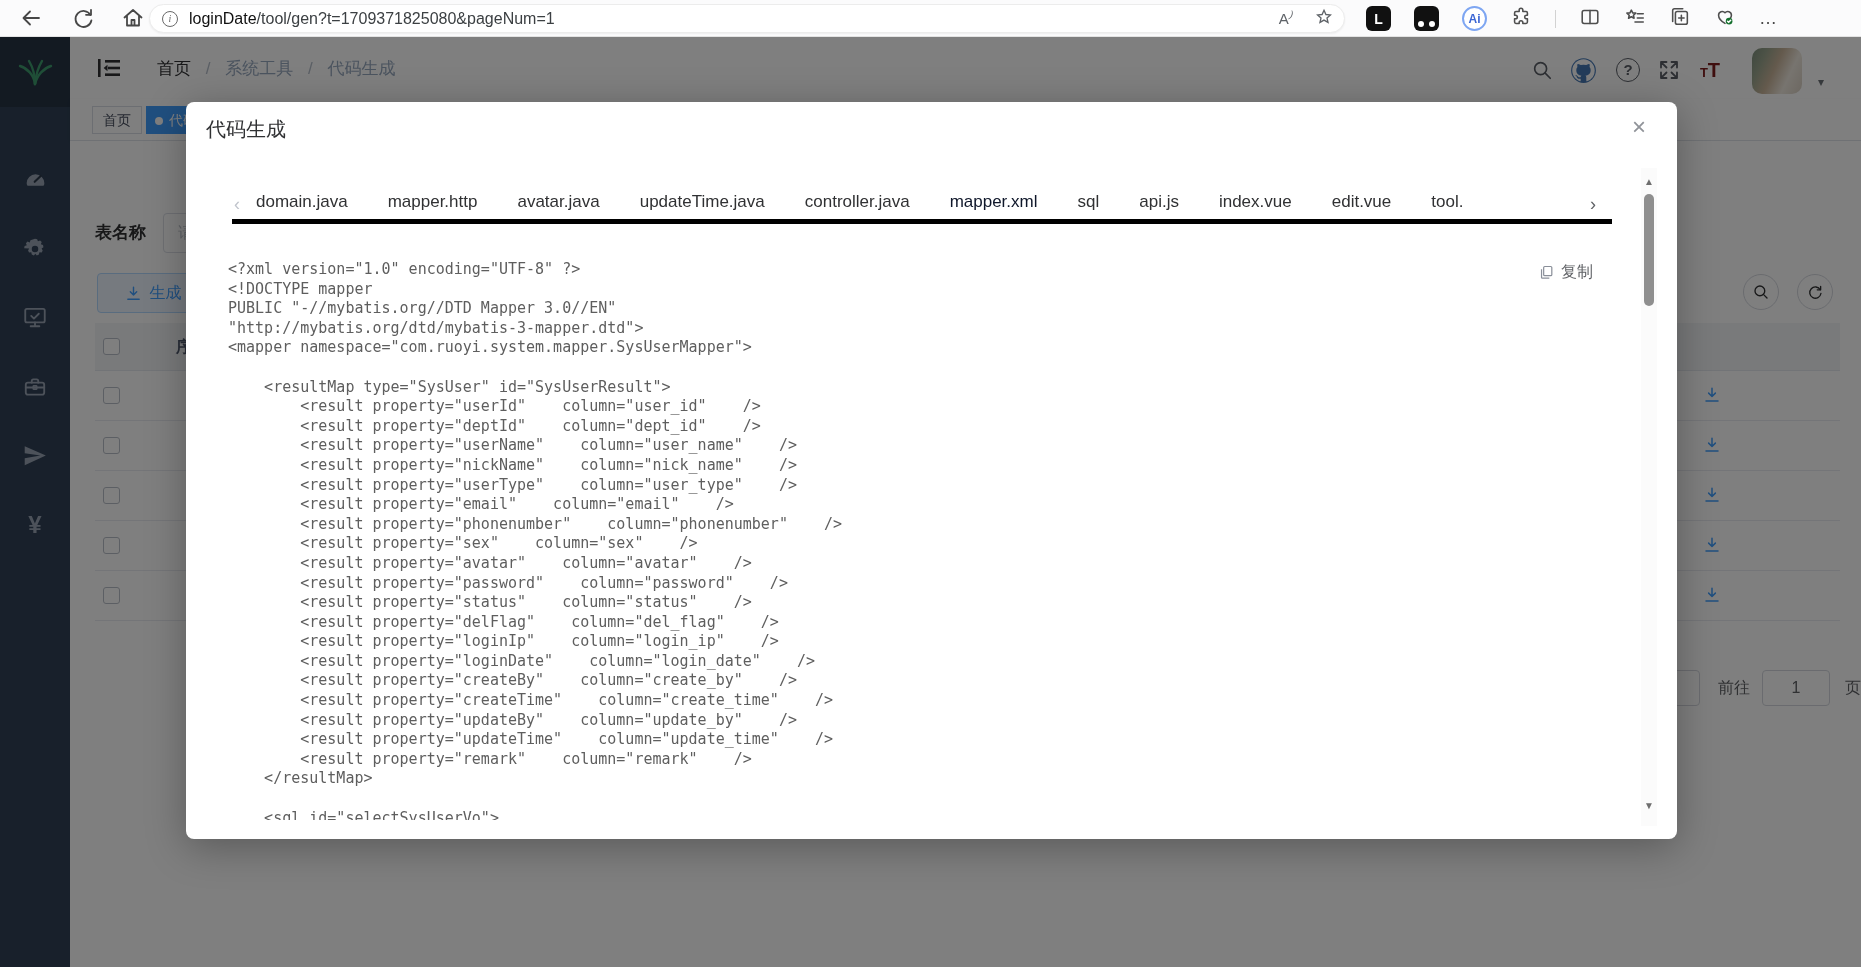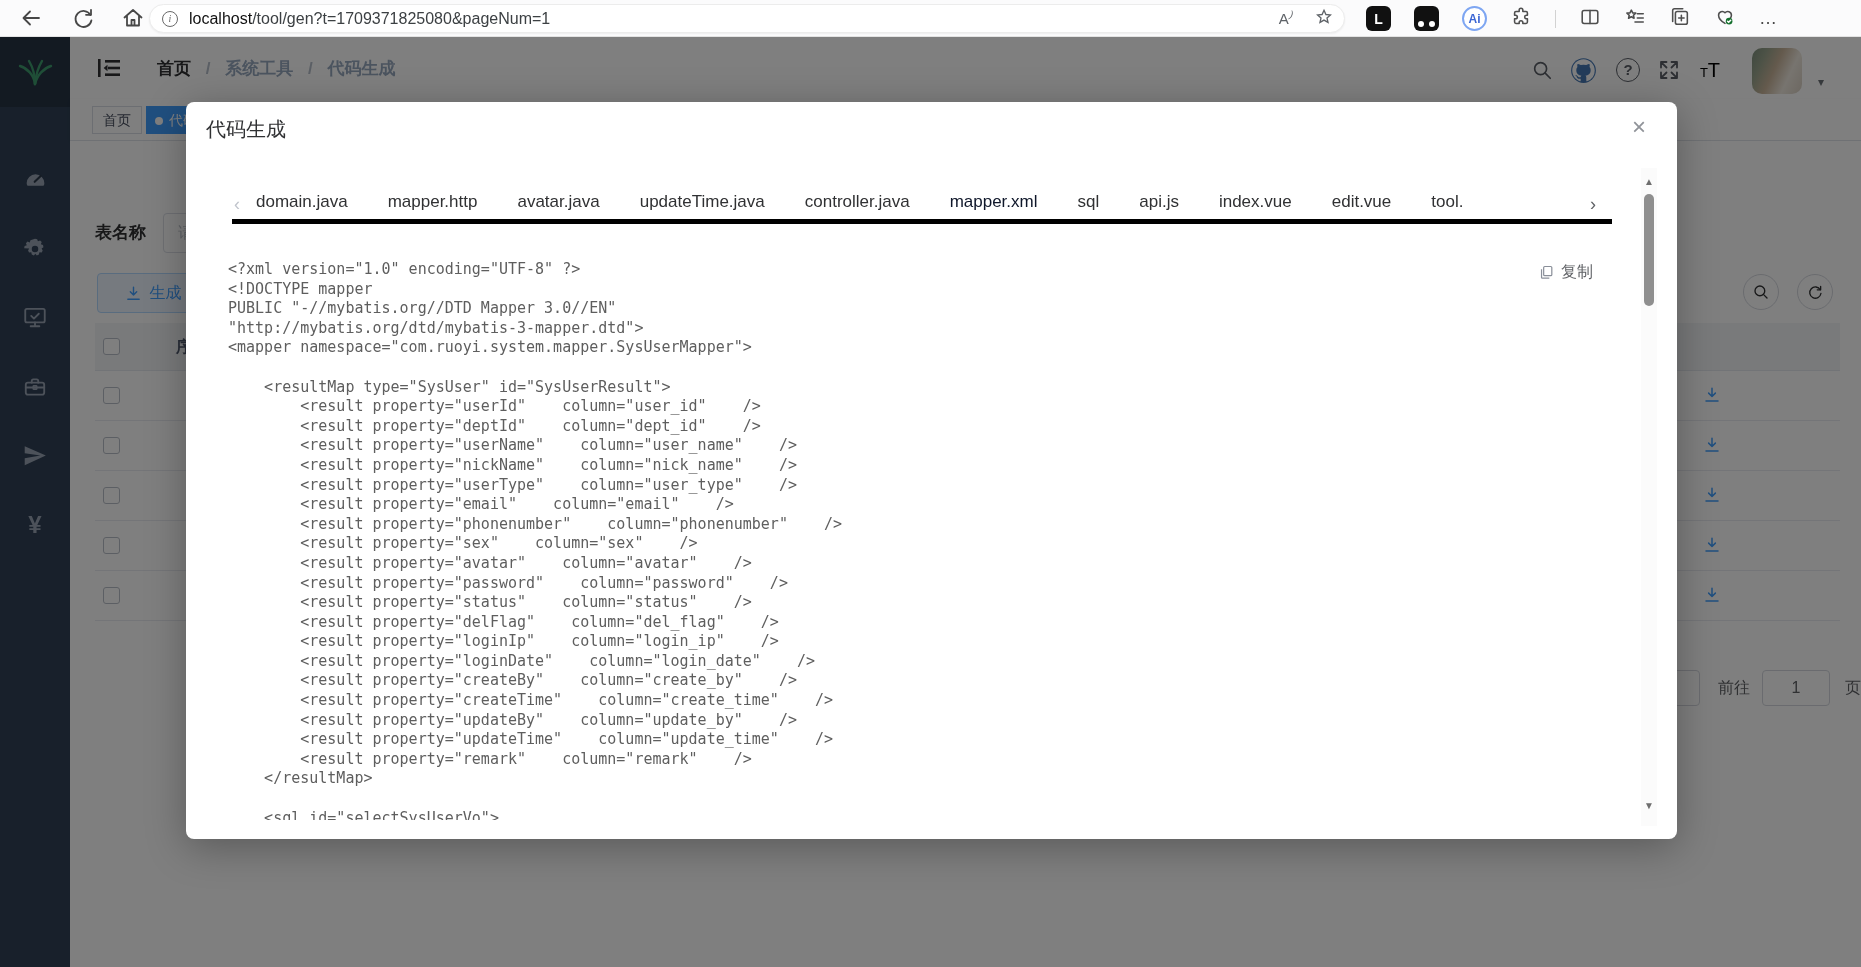--- a/index.html
+++ b/index.html
@@ -33,28 +33,28 @@
   .app { position:absolute; left:0; top:37px; width:1861px; height:930px; background:#fff; }
   .sidebar { position:absolute; left:0; top:0; width:70px; height:930px; background:#304156; }
   .logo-block { position:absolute; left:0; top:0; width:70px; height:70px; background:#263445; display:flex; align-items:center; justify-content:center; }
   .snav { position:absolute; left:0; width:70px; height:56px; display:flex; align-items:center; justify-content:center; background:transparent; border:none; cursor:pointer; }
   .snav svg { stroke:#9aa5b5; fill:none; stroke-width:1.7; stroke-linecap:round; stroke-linejoin:round; }
   .snav .fillic { fill:#9aa5b5; stroke:none; }
   .yen { color:#9aa5b5; font-size:24px; font-weight:bold; }
 
   .navbar { position:absolute; left:70px; top:0; width:1791px; height:62px; background:#fff; }
   .hamburger { position:absolute; left:25px; top:18px; width:28px; height:26px; border:none; background:transparent; cursor:pointer; }
-  .crumbs { position:absolute; left:87px; top:20px; font-size:17px; white-space:nowrap;font-weight:bold; }
+  .crumbs { position:absolute; left:87px; top:20px; font-size:17px; white-space:nowrap; }
   .crumb0 { color:#303133; }
   .crumb  { color:#97a8be; }
   .csep { color:#b6bfca; margin:0 10px; }
   .nav-ic { position:absolute; top:18px; width:30px; height:30px; border:none; background:transparent; display:flex; align-items:center; justify-content:center; cursor:pointer; }
   .nav-ic svg { stroke:#5a5e66; fill:none; stroke-width:1.8; stroke-linecap:round; stroke-linejoin:round; }
   .qmark { width:24px; height:24px; border:1.8px solid #5a5e66; border-radius:50%; color:#5a5e66; font-size:15px; font-weight:bold; text-align:center; line-height:21px; }
-  .tT { color:#000000; font-weight:normal; }
+  .tT { color:#7f1d1d; font-weight:bold; }
   .tT .t1 { font-size:13px; } .tT .t2 { font-size:20px; }
   .avatar { position:absolute; left:1682px; top:11px; width:50px; height:46px; border-radius:10px; background:linear-gradient(115deg,#7d8f7e 0%,#9aa58e 22%,#c9b49a 45%,#efe9df 70%,#d9cfc2 100%); }
   .avatar-caret { position:absolute; left:1748px; top:38px; color:#6d7278; font-size:12px; }
 
   .tagsbar { position:absolute; left:70px; top:62px; width:1791px; height:42px; background:#fff; border-bottom:1px solid #dfe3e8; box-shadow:0 1px 3px rgba(0,0,0,.08); }
   .tag { position:absolute; top:7px; height:28px; padding:0 10px; font-size:14px; line-height:26px; background:#fff; border:1px solid #d8dce5; color:#495060; cursor:pointer; }
   .tag.active { background:#409eff; border-color:#409eff; color:#fff; padding-left:22px; }
   .tag.active .tdot { position:absolute; left:8px; top:10px; width:8px; height:8px; border-radius:50%; background:#fff; }
 
   .content { position:absolute; left:70px; top:104px; width:1791px; height:826px; background:#fff; }
@@ -117,21 +117,21 @@
           <path d="M20 3.8v5h-5"></path>
         </svg>
     </button>
     <button class="bicon" style="left:120px">
       <svg width="24" height="24" viewBox="0 0 24 24">
           <path d="M3.5 11.5 12 4l8.5 7.5M6 10v9.5h12V10M10.5 19.5v-5.5h3v5.5"></path>
         </svg>
     </button>
     <div class="urlbar">
       <span class="info-ic">i</span>
-      <span class="url-text"><span class="host">localhost</span><span class="path">/tool/gen?t=1709371825080&amp;pageNum=1</span></span>
+      <span class="url-text"><span class="host">loginDate</span><span class="path">/tool/gen?t=1709371825080&amp;pageNum=1</span></span>
       <span class="spacer"></span>
       <span class="ra-ic"><span>A</span><span class="arc">)</span></span>
       <span class="star-ic">
         <svg width="20" height="20" viewBox="0 0 24 24">
             <path d="M12 4l2.3 5 5.4.5-4.1 3.7 1.2 5.3L12 15.7 7.2 18.5l1.2-5.3-4.1-3.7 5.4-.5z"></path>
           </svg>
       </span>
     </div>
     <div class="ext" style="left:1366px; gap:23px">
       <span class="ext-sq">L</span>

